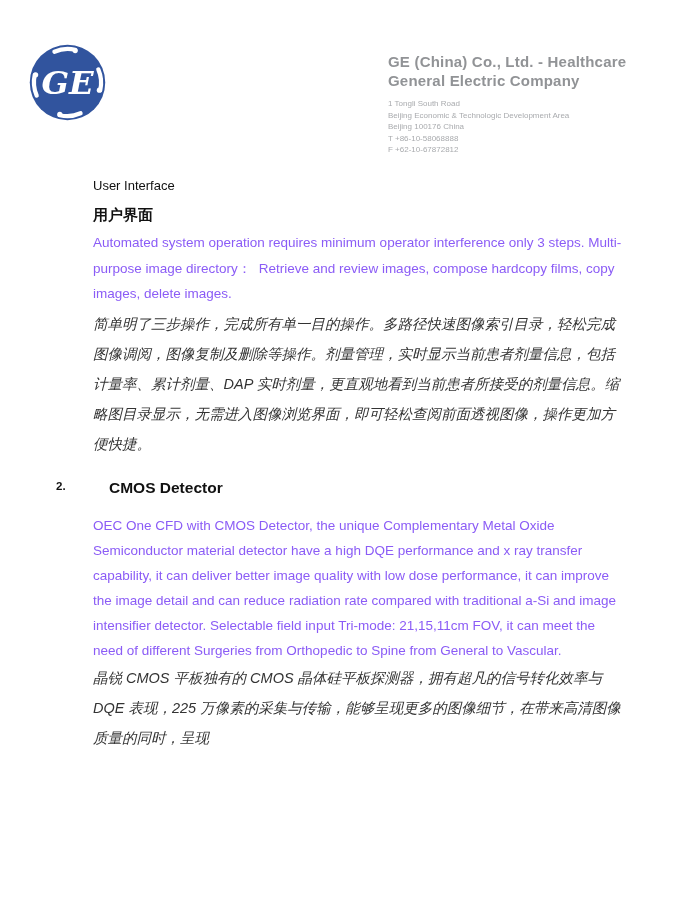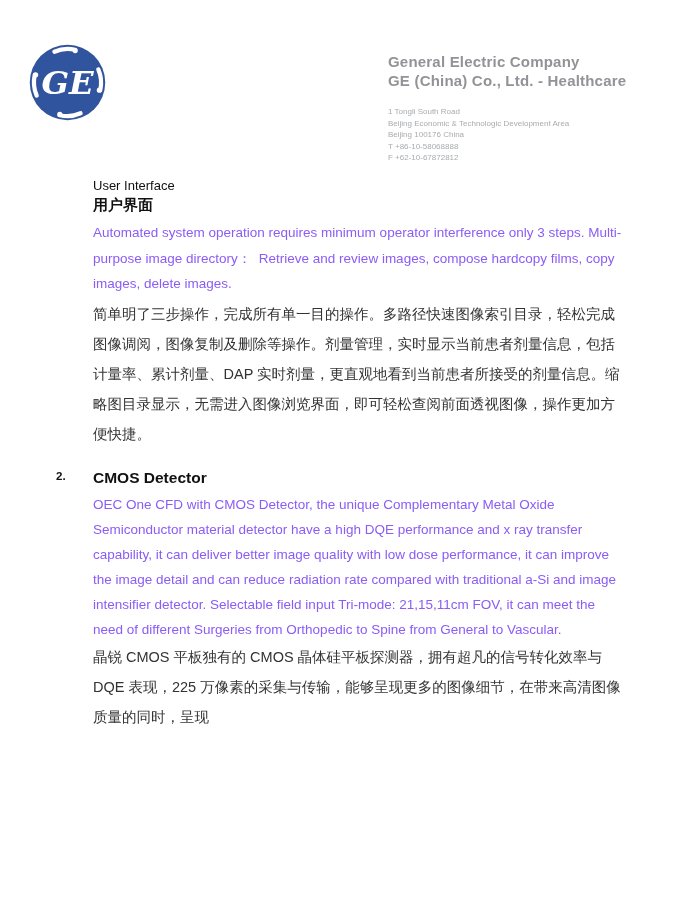--- a/index.html
+++ b/index.html
@@ -32,21 +32,21 @@
   }
   .company-line {
     font-size: 15px;
     line-height: 19px;
     font-weight: bold;
     color: #919396;
     letter-spacing: 0.2px;
     white-space: nowrap;
   }
   .address {
-    margin-top: 16px;
+    margin-top: 8px;
   }
   .address-line {
     font-size: 8px;
     line-height: 11.5px;
     color: #a9abae;
     white-space: nowrap;
   }
 
   
   .content {
@@ -59,46 +59,47 @@
   section { position: relative; }
 
   .h-en {
     margin: 0;
     font-size: 13px;
     line-height: 16px;
     font-weight: normal;
     color: #111111;
   }
   .h-zh {
-    margin: 1px 0 0 0;
+    margin: 11px 0 0 0;
     font-size: 15px;
     line-height: 19px;
     font-weight: bold;
     color: #111111;
   }
   .p-en {
     margin: 6px 0 0 0;
     font-size: 13.5px;
     line-height: 25.5px;
     color: #8b5cf6;
     white-space: pre-wrap;
   }
   .p-zh {
     margin: 2px 0 0 0;
     font-size: 14.5px;
     line-height: 30px;
     color: #333333;
+    font-style: italic;
   }
 
   .sec-ui .h-en { margin-top: 8px; }
   .sec-sys { margin-top: 9px; }
   .sec-cmos { margin-top: 19px; }
 
   .h2-en {
-    margin: 0;
+    margin: 16px;
     font-size: 15.5px;
     line-height: 19px;
     font-weight: bold;
     color: #111111;
   }
   .h2-zh {
     margin: 3px 0 0 0;
     font-size: 16.5px;
     line-height: 22px;
     font-weight: bold;
@@ -133,22 +134,22 @@
         <circle cx="60" cy="8.6" r="3.4"></circle>
         <circle cx="91.4" cy="60" r="3.4"></circle>
         <circle cx="40" cy="91.4" r="3.4"></circle>
         <circle cx="8.6" cy="40" r="3.4"></circle>
       </g>
       <text x="50" y="65" text-anchor="middle" font-family="'DejaVu Serif', serif" font-style="italic" font-weight="bold" font-size="42" fill="#ffffff">GE</text>
     </svg>
   </div>
 
   <div class="company-block">
+    <div class="company-line">GE (China) Co., Ltd. - Healthcare</div>
     <div class="company-line">General Electric Company</div>
-    <div class="company-line">GE (China) Co., Ltd. - Healthcare</div>
     <div class="address">
       <div class="address-line">1 Tongli South Road</div>
       <div class="address-line">Beijing Economic &amp; Technologic Development Area</div>
       <div class="address-line">Beijing 100176 China</div>
       <div class="address-line">T +86-10-58068888</div>
       <div class="address-line">F +62-10-67872812</div>
     </div>
   </div>
 
   <main class="content">

